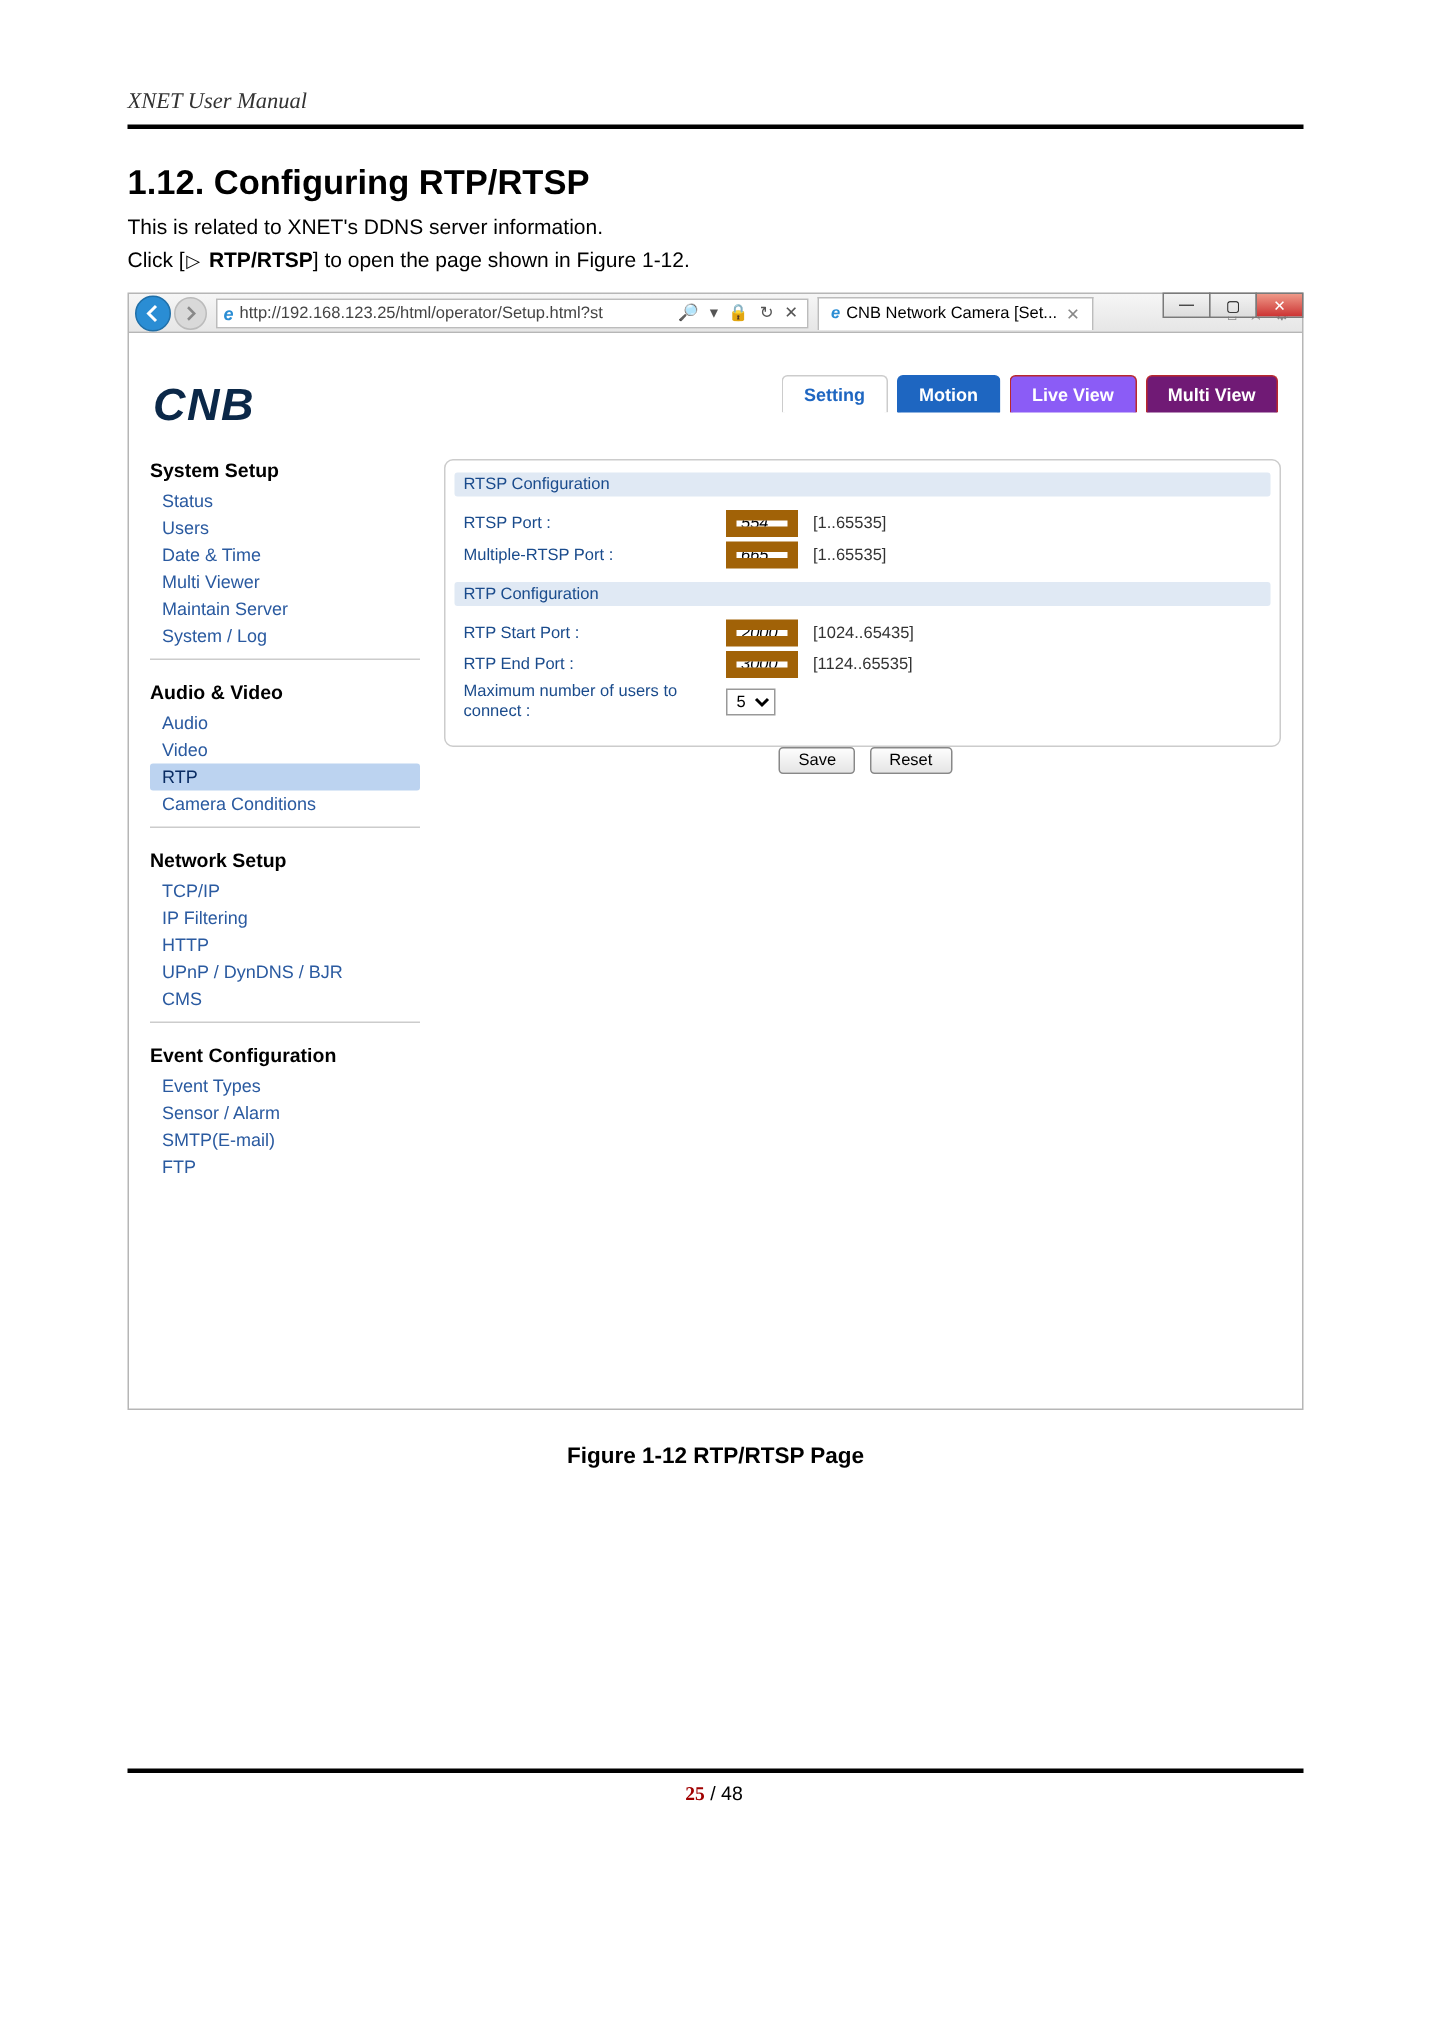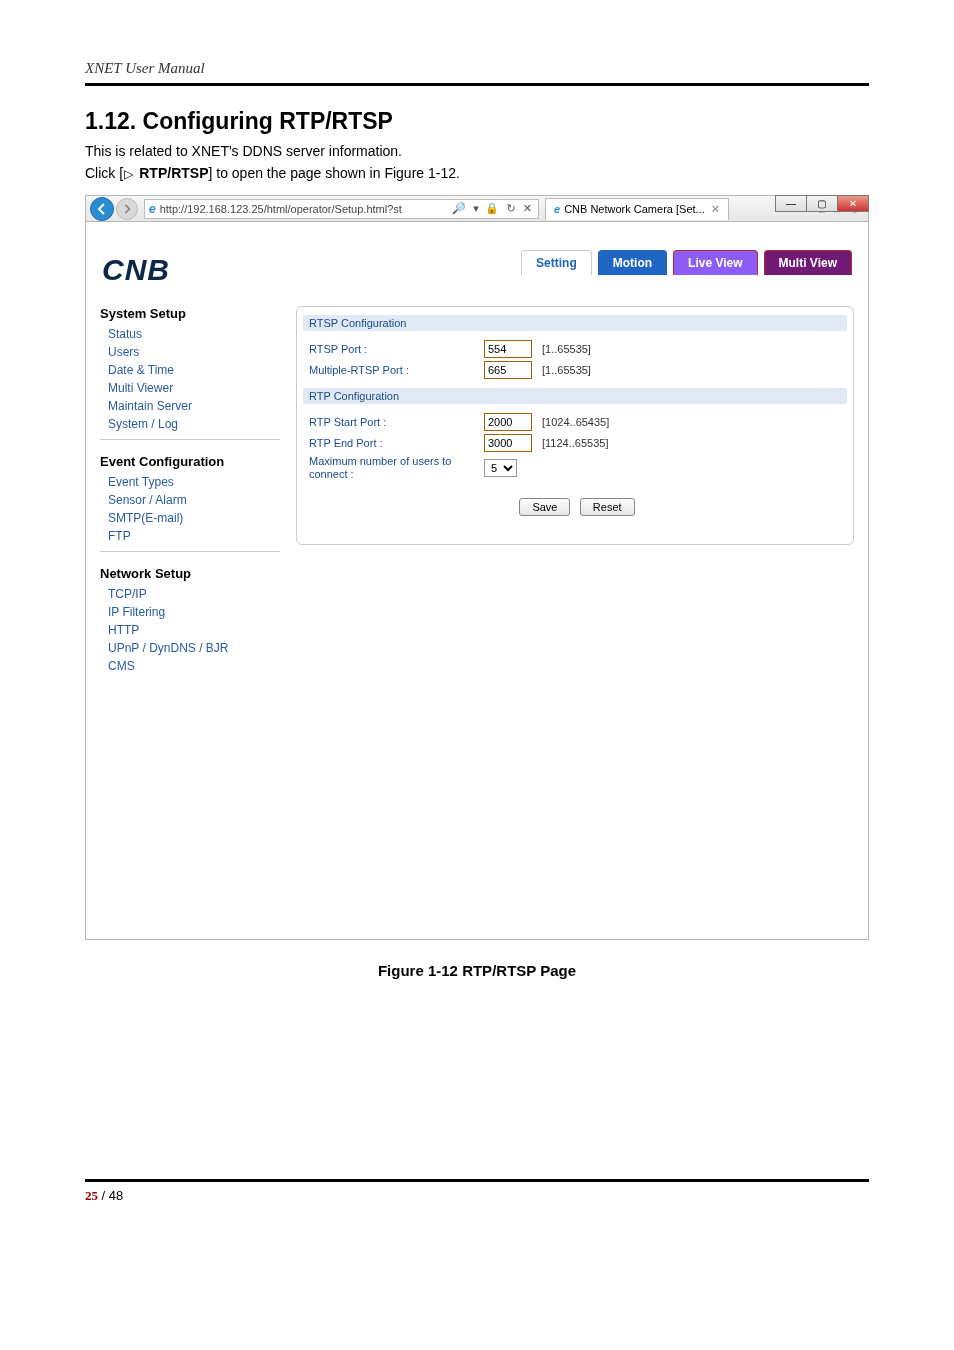--- a/index.html
+++ b/index.html
@@ -127,40 +127,40 @@
   .side-head { font-weight:bold; color:#000; font-size:13px; margin-bottom:4px; }
   .side-item { color:#2a5aa0; padding:2px 0 2px 8px; cursor:pointer;}
   .side-item.active { background:#bcd3f0; color:#0a2c63; border-radius:2px;}
 
   .panel {
     flex:1;
     border:1px solid #ccc;
     border-radius:6px;
     padding: 4px 2px 14px 6px;
     font-size:12px;
-    height: 239px;
+    height: 192px;
     position:relative;
   }
   .pgroup-label {
     background:#e0e9f4; color:#1a4b8c; font-size:11px;
     padding:2px 6px; border-radius:2px; margin:4px 0 6px 0; display:inline-block;
     width: calc(100% - 4px);
   }
   .form-row { display:flex; align-items:center; margin:3px 0 3px 6px;}
   .form-label { color:#1a4b8c; width:175px; font-size:11px;}
-  .form-input { border:1px solid #a16207; height:18px; width:48px; font-size:11px; padding:1px 3px; text-align:left; background:#fff;}
+  .form-input { border:7px solid #a16207; height:18px; width:48px; font-size:11px; padding:1px 3px; text-align:left; background:#fff;font-style:italic;}
   .range-hint { color:#333; font-size:11px; margin-left:10px;}
   .sel { border:1px solid #999; height:18px; font-size:11px; background:#fff; padding:0 2px;}
   .btn-row { text-align:center; margin-top:12px;}
   .btn { border:1px solid #888; background:linear-gradient(#fdfdfd,#e5e5e5); font-size:11px; padding:2px 12px; border-radius:3px; margin:5px 3px;}
 
   .fig-caption { text-align:center; font-weight:bold; font-size:15px; margin-top:22px;}
 
   .footer-line { border:none; border-top:3px solid #000; margin-top:200px;}
-  .page-num { text-align:left; font-size:13px; margin-top:6px; padding-right:2px;}
+  .page-num { text-align:center; font-size:13px; margin-top:6px; padding-right:2px;}
   .page-num .cur{ color:#a00000; font-family: Georgia, serif; font-weight:bold;}
   .page-num .tot{ color:#000;}
 
 </style>
 </head>
 <body>
 
 <div class="page">
   <div class="header-line">XNET User Manual</div>
   <hr class="thick-hr">
@@ -228,37 +228,44 @@
             <div class="side-group">
               <div class="side-head">System Setup</div>
               <div class="side-item">Status</div>
               <div class="side-item">Users</div>
               <div class="side-item">Date &amp; Time</div>
               <div class="side-item">Multi Viewer</div>
               <div class="side-item">Maintain Server</div>
               <div class="side-item">System / Log</div>
             </div>
 
-
             <div class="side-group">
-              <div class="side-head">Event Configuration</div>
-              <div class="side-item">Event Types</div>
-              <div class="side-item">Sensor / Alarm</div>
-              <div class="side-item">SMTP(E-mail)</div>
-              <div class="side-item">FTP</div>
+              <div class="side-head">Audio &amp; Video</div>
+              <div class="side-item">Audio</div>
+              <div class="side-item">Video</div>
+              <div class="side-item active">RTP</div>
+              <div class="side-item">Camera Conditions</div>
             </div>
 
             <div class="side-group">
               <div class="side-head">Network Setup</div>
               <div class="side-item">TCP/IP</div>
               <div class="side-item">IP Filtering</div>
               <div class="side-item">HTTP</div>
               <div class="side-item">UPnP / DynDNS / BJR</div>
               <div class="side-item">CMS</div>
             </div>
+
+            <div class="side-group">
+              <div class="side-head">Event Configuration</div>
+              <div class="side-item">Event Types</div>
+              <div class="side-item">Sensor / Alarm</div>
+              <div class="side-item">SMTP(E-mail)</div>
+              <div class="side-item">FTP</div>
+            </div>
           </div>
 
           <div class="panel">
             <div class="pgroup-label">RTSP Configuration</div>
             <div class="form-row">
               <div class="form-label">RTSP Port :</div>
               <input class="form-input" value="554" style="">
               <div class="range-hint">[1..65535]</div>
             </div>
             <div class="form-row">

